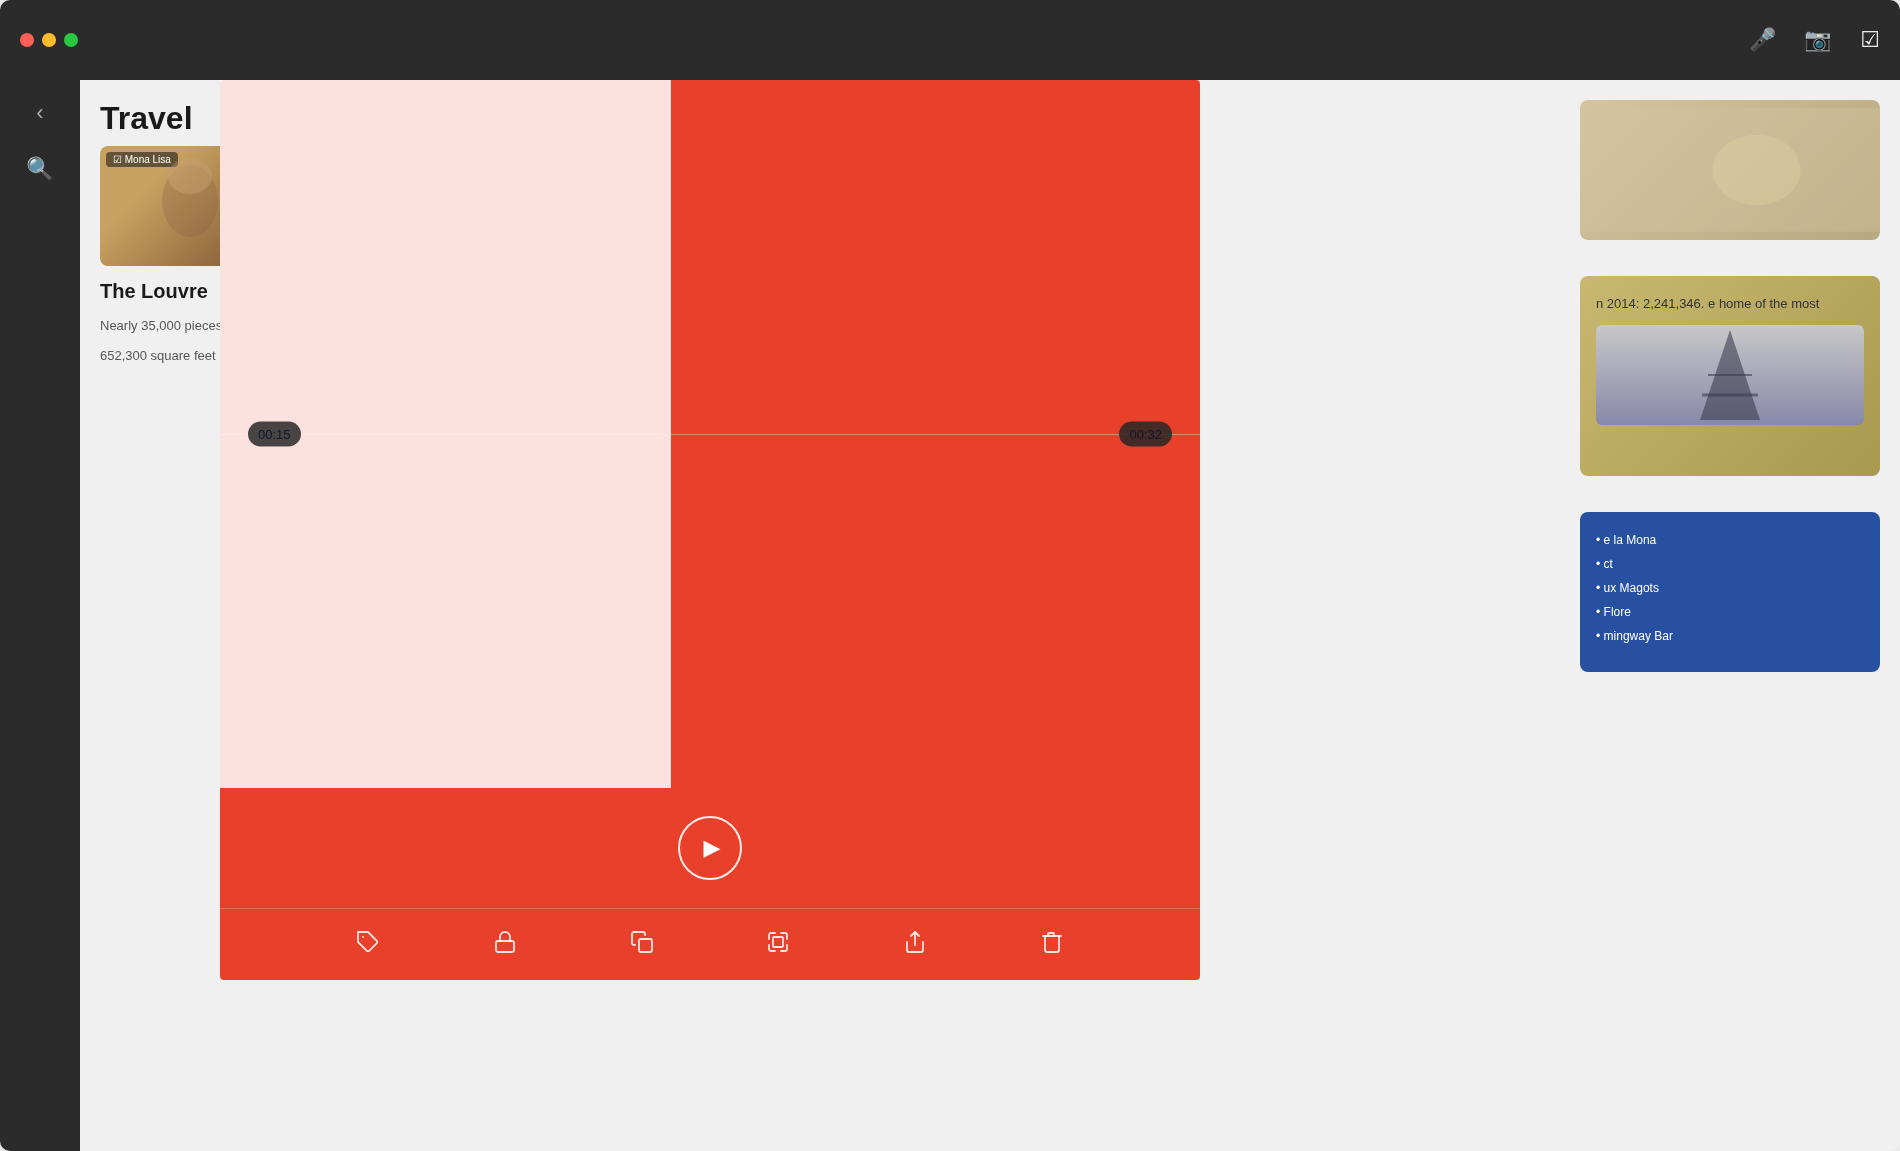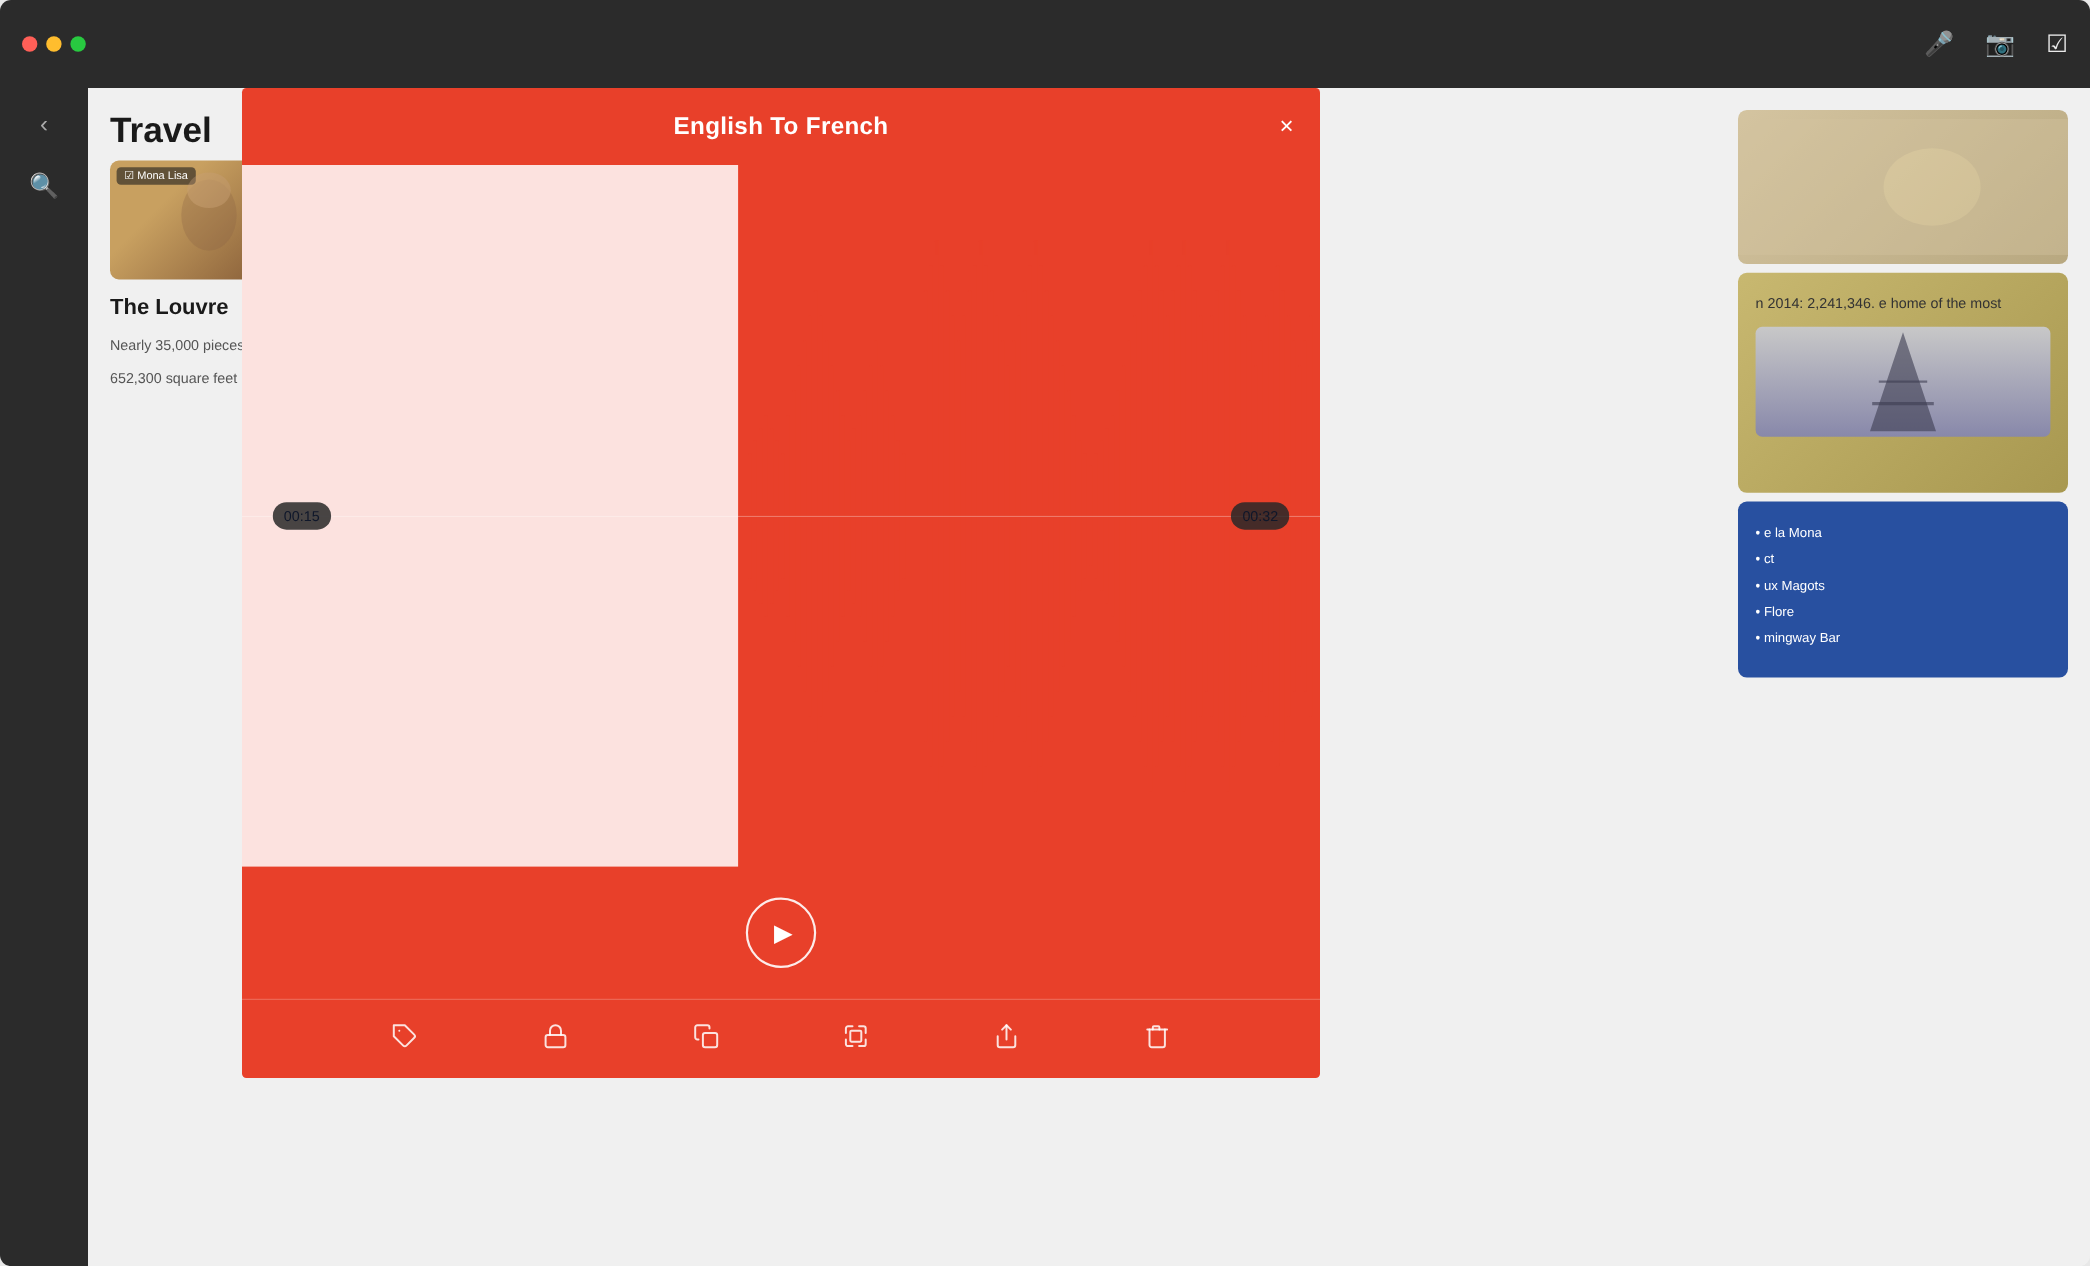--- a/index.html
+++ b/index.html
@@ -89,21 +89,21 @@
     
     .right-cards {
       position: absolute;
       top: 80px;
       right: 0;
       width: 340px;
       height: calc(1151px - 80px);
       background: #f0f0f0;
       display: flex;
       flex-direction: column;
-      gap: 8px;
+      gap: 36px;
       padding: 20px;
       overflow: hidden;
     }
 
     .r-card1 {
       width: 100%;
       height: 140px;
       background: linear-gradient(135deg, #d4c4a0 0%, #b8a880 100%);
       border-radius: 8px;
     }
@@ -287,21 +287,21 @@
 
     .lc-title {
       font-size: 32px;
       font-weight: 800;
       color: #1a1a1a;
       margin-bottom: 5px;
     }
 
     .lc-img1 {
       width: 180px;
-      height: 108px;
+      height: 120px;
       border-radius: 8px;
       background: linear-gradient(135deg, #c8a060 30%, #7a5030 100%);
       position: relative;
     }
     .lc-img1-badge {
       position: absolute;
       top: 6px; left: 6px;
       background: rgba(30,30,30,0.6);
       color: #fff;
       font-size: 10px;
@@ -409,24 +409,20 @@
         <div>• <span>ct</span></div>
         <div>• <span>ux Magots</span></div>
         <div>• <span>Flore</span></div>
         <div>• <span>mingway Bar</span></div>
       </div>
     </div>
   </div>
 
   <div class="modal-overlay">
 
-    <div class="modal-header">
-      <span class="modal-title">English To French</span>
-      <span class="modal-close">×</span>
-    </div>
 
     <div class="waveform-container">
 
       <div class="center-line"></div>
 
       <div class="waveform-played"></div>
 
       <svg class="waveform-svg" viewBox="0 0 980 560" preserveAspectRatio="none">
 
         <g fill="#e8402a" opacity="0.9">

